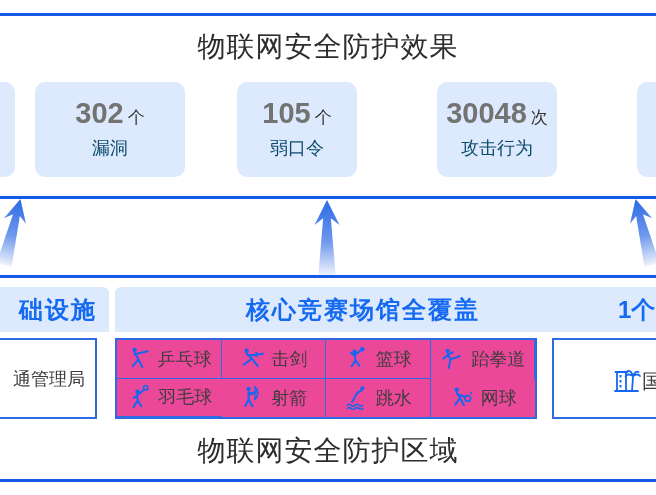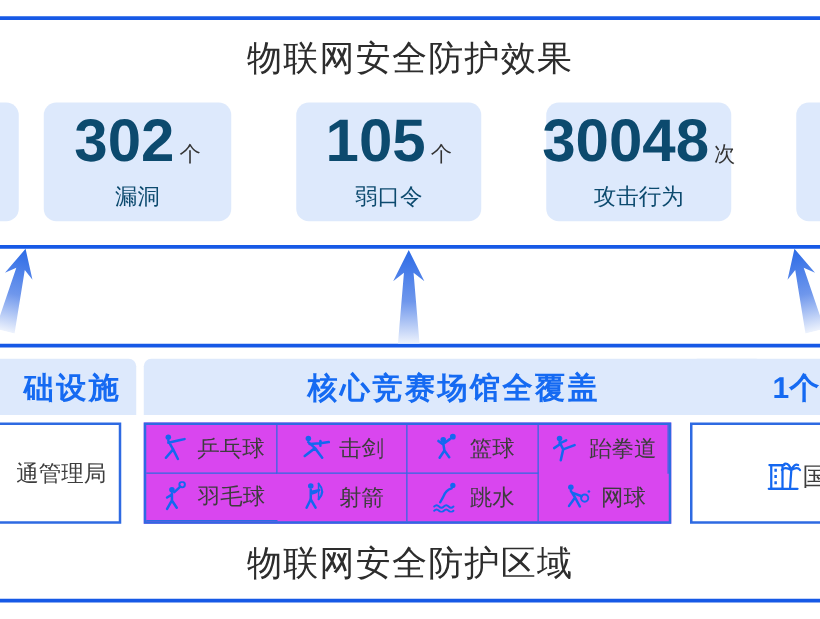--- a/index.html
+++ b/index.html
@@ -7,42 +7,42 @@
     position:relative;width:656px;height:495px;background:#fff;overflow:hidden;
     font-family:"Liberation Sans","DejaVu Sans",sans-serif;
   }
   .hline{position:absolute;left:0;width:656px;height:3px;background:#1659e6;}
   .big-title{
     position:absolute;left:0;width:656px;text-align:center;
     font-size:28px;font-weight:400;color:#2d2d2d;letter-spacing:1px;
   }
   
   .stat-card{
-    position:absolute;top:82px;height:95px;width:148px;background:#dde9fc;border-radius:10px;
+    position:absolute;top:82px;height:95px;width:120px;background:#dde9fc;border-radius:10px;
     display:flex;flex-direction:column;align-items:center;justify-content:center;
   }
   .stat-value-row{display:flex;align-items:baseline;}
-  .stat-value{font-size:48px;font-weight:700;color:#0c4a6e;line-height:1;}
+  .stat-value{font-size:29px;font-weight:700;color:#737373;line-height:1;}
   .stat-unit{font-size:17px;color:#333;margin-left:4px;}
   .stat-label{font-size:18px;color:#0c4a6e;margin-top:7px;}
   
   .arrow{position:absolute;}
   
   .zone-header{
     position:absolute;top:287px;height:45px;background:#dde9fc;
     border-radius:6px 6px 0 0;display:flex;align-items:center;
     font-size:24px;font-weight:700;color:#156af2;letter-spacing:2px;
   }
   .zone-box{
     position:absolute;top:338px;height:81px;background:#fff;
     border:2px solid #2e6ae2;box-sizing:border-box;
   }
   .venues-table{
     position:absolute;left:115px;top:338px;width:422px;height:81px;
-    border:2px solid #2e6ae2;box-sizing:border-box;background:#d946ef;
+    border:2px solid #2e6ae2;box-sizing:border-box;background:#ec4899;
     display:grid;grid-template-columns:repeat(4,1fr);grid-template-rows:1fr 1fr;
   }
   .sport-cell{
     display:flex;align-items:center;justify-content:center;gap:7px;
     border-right:1.5px solid #2e6ae2;border-bottom:1.5px solid #2e6ae2;
   }
   .sport-cell.last-col{border-right:none;}
   .sport-cell.last-row{border-bottom:none;}
   .sport-name{font-size:18px;color:#3d3d3d;}
   .icon-svg{display:block;}

